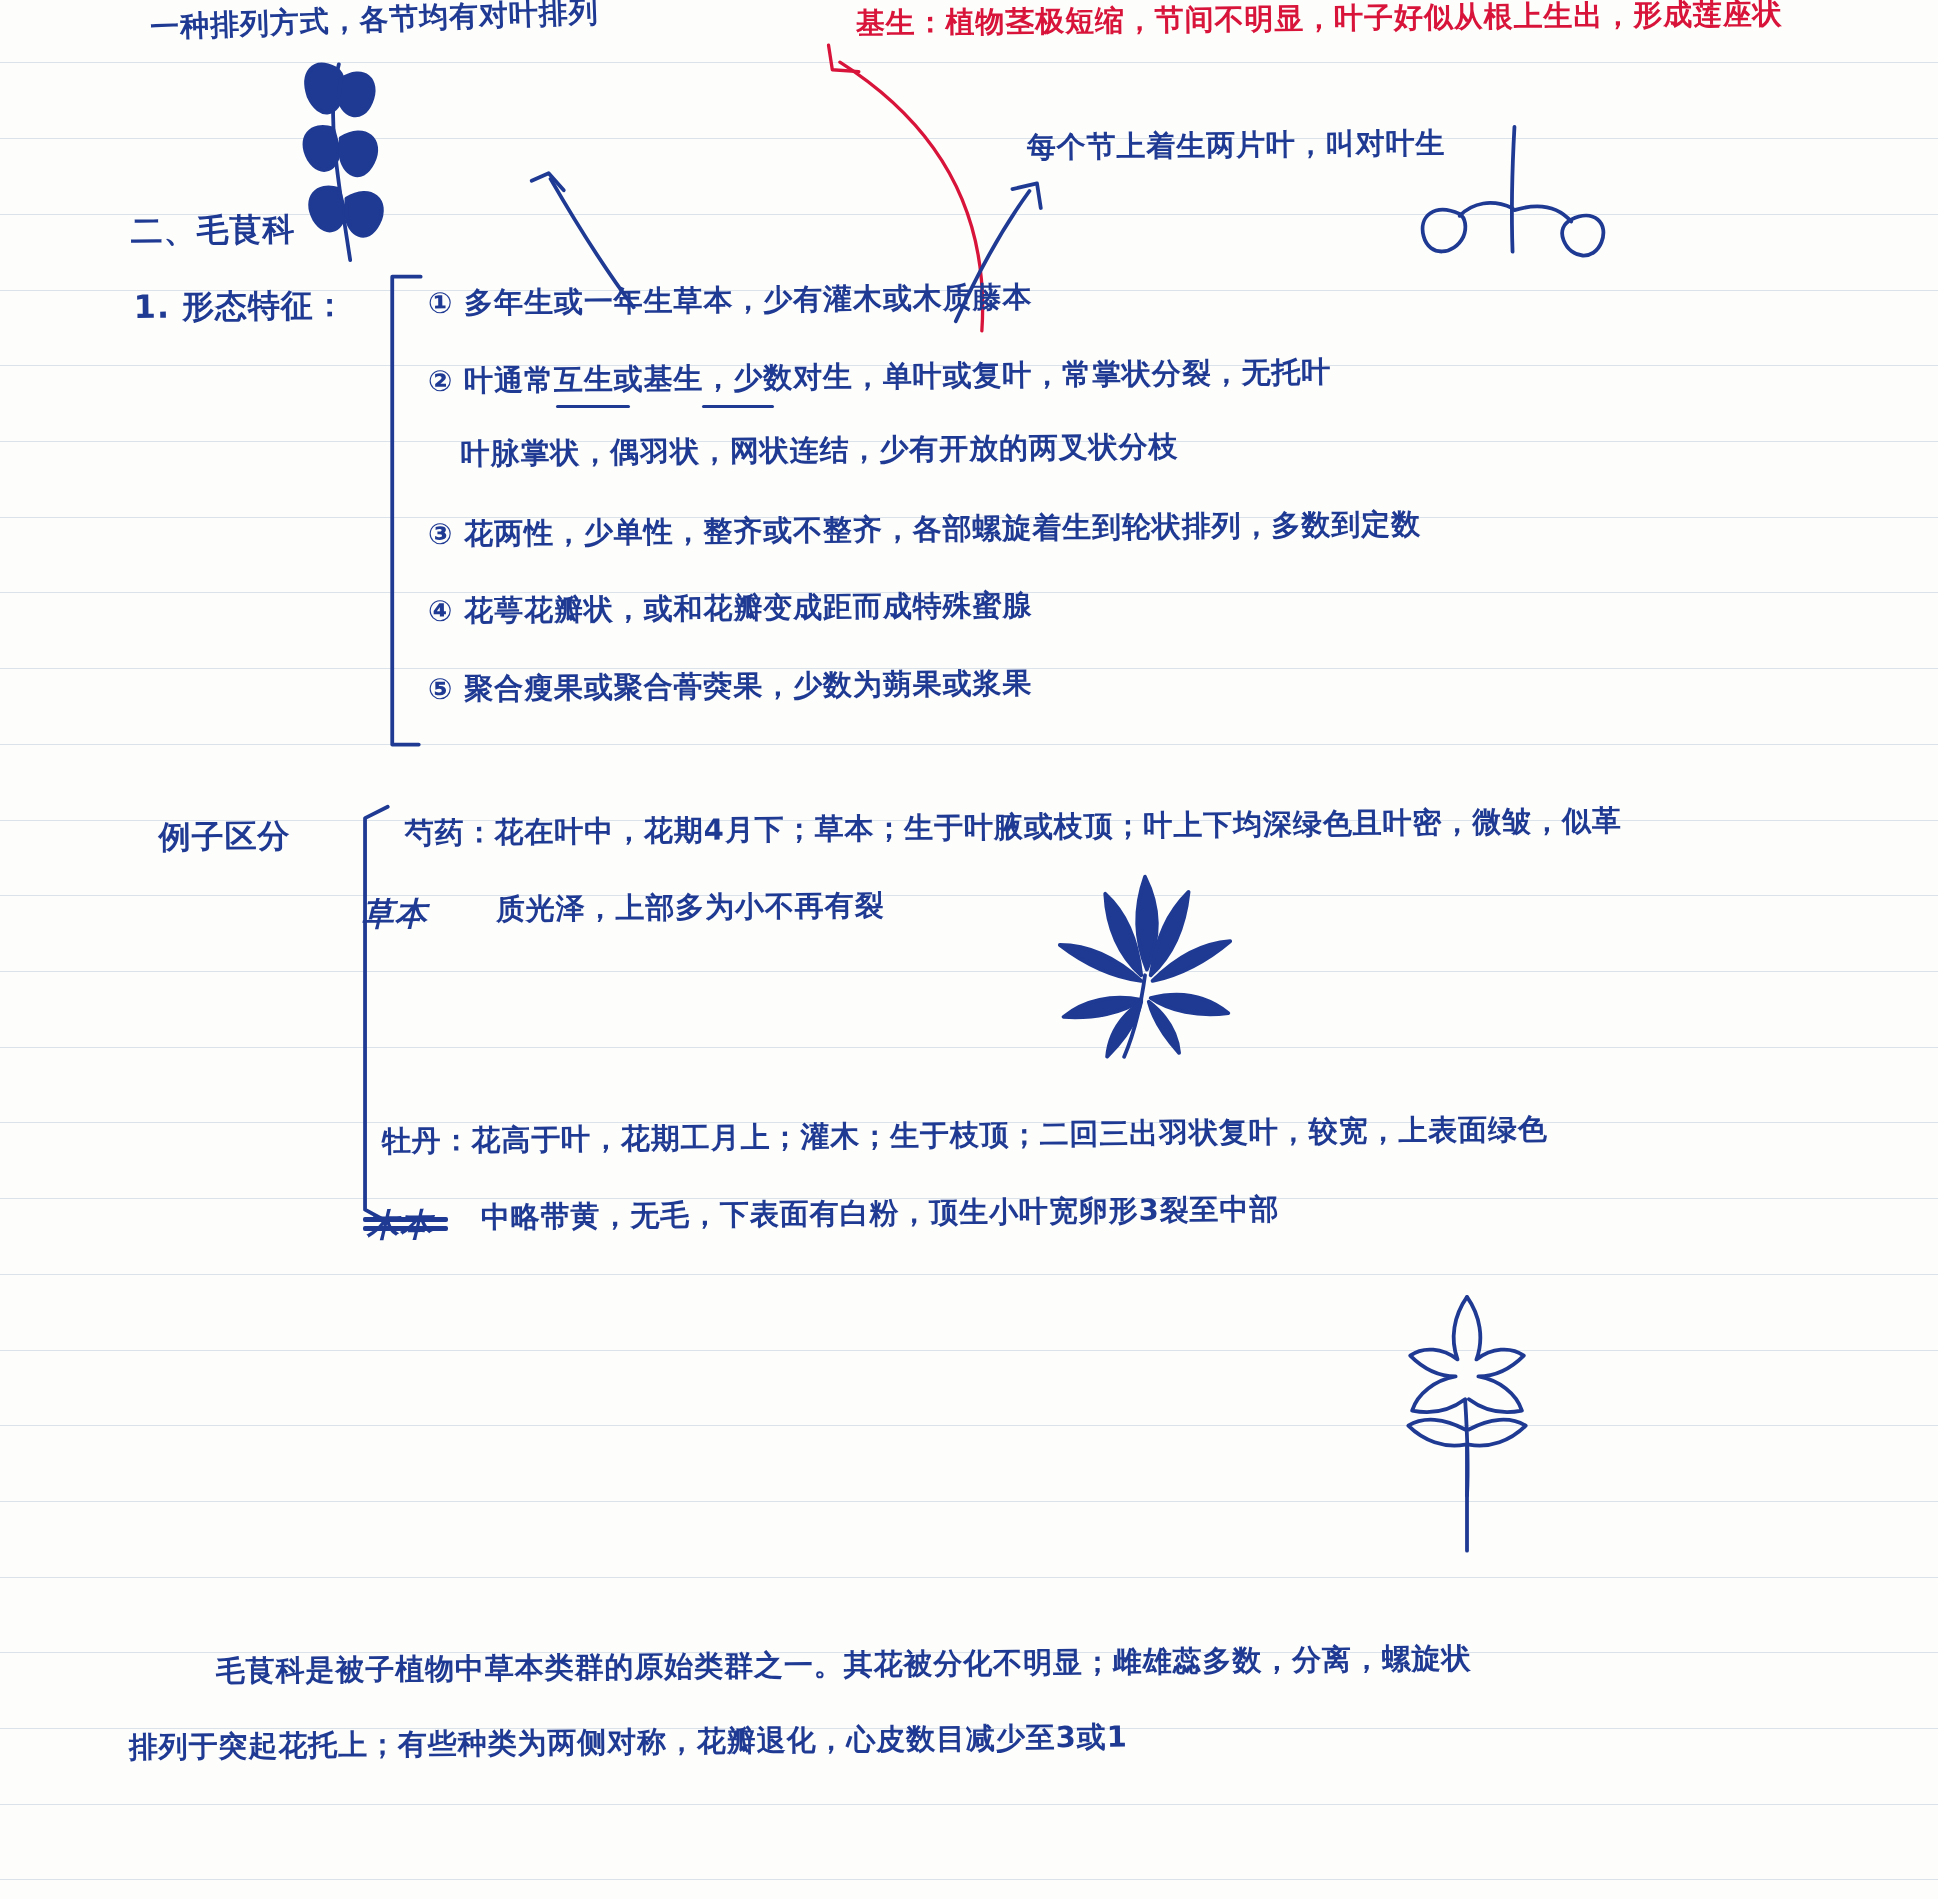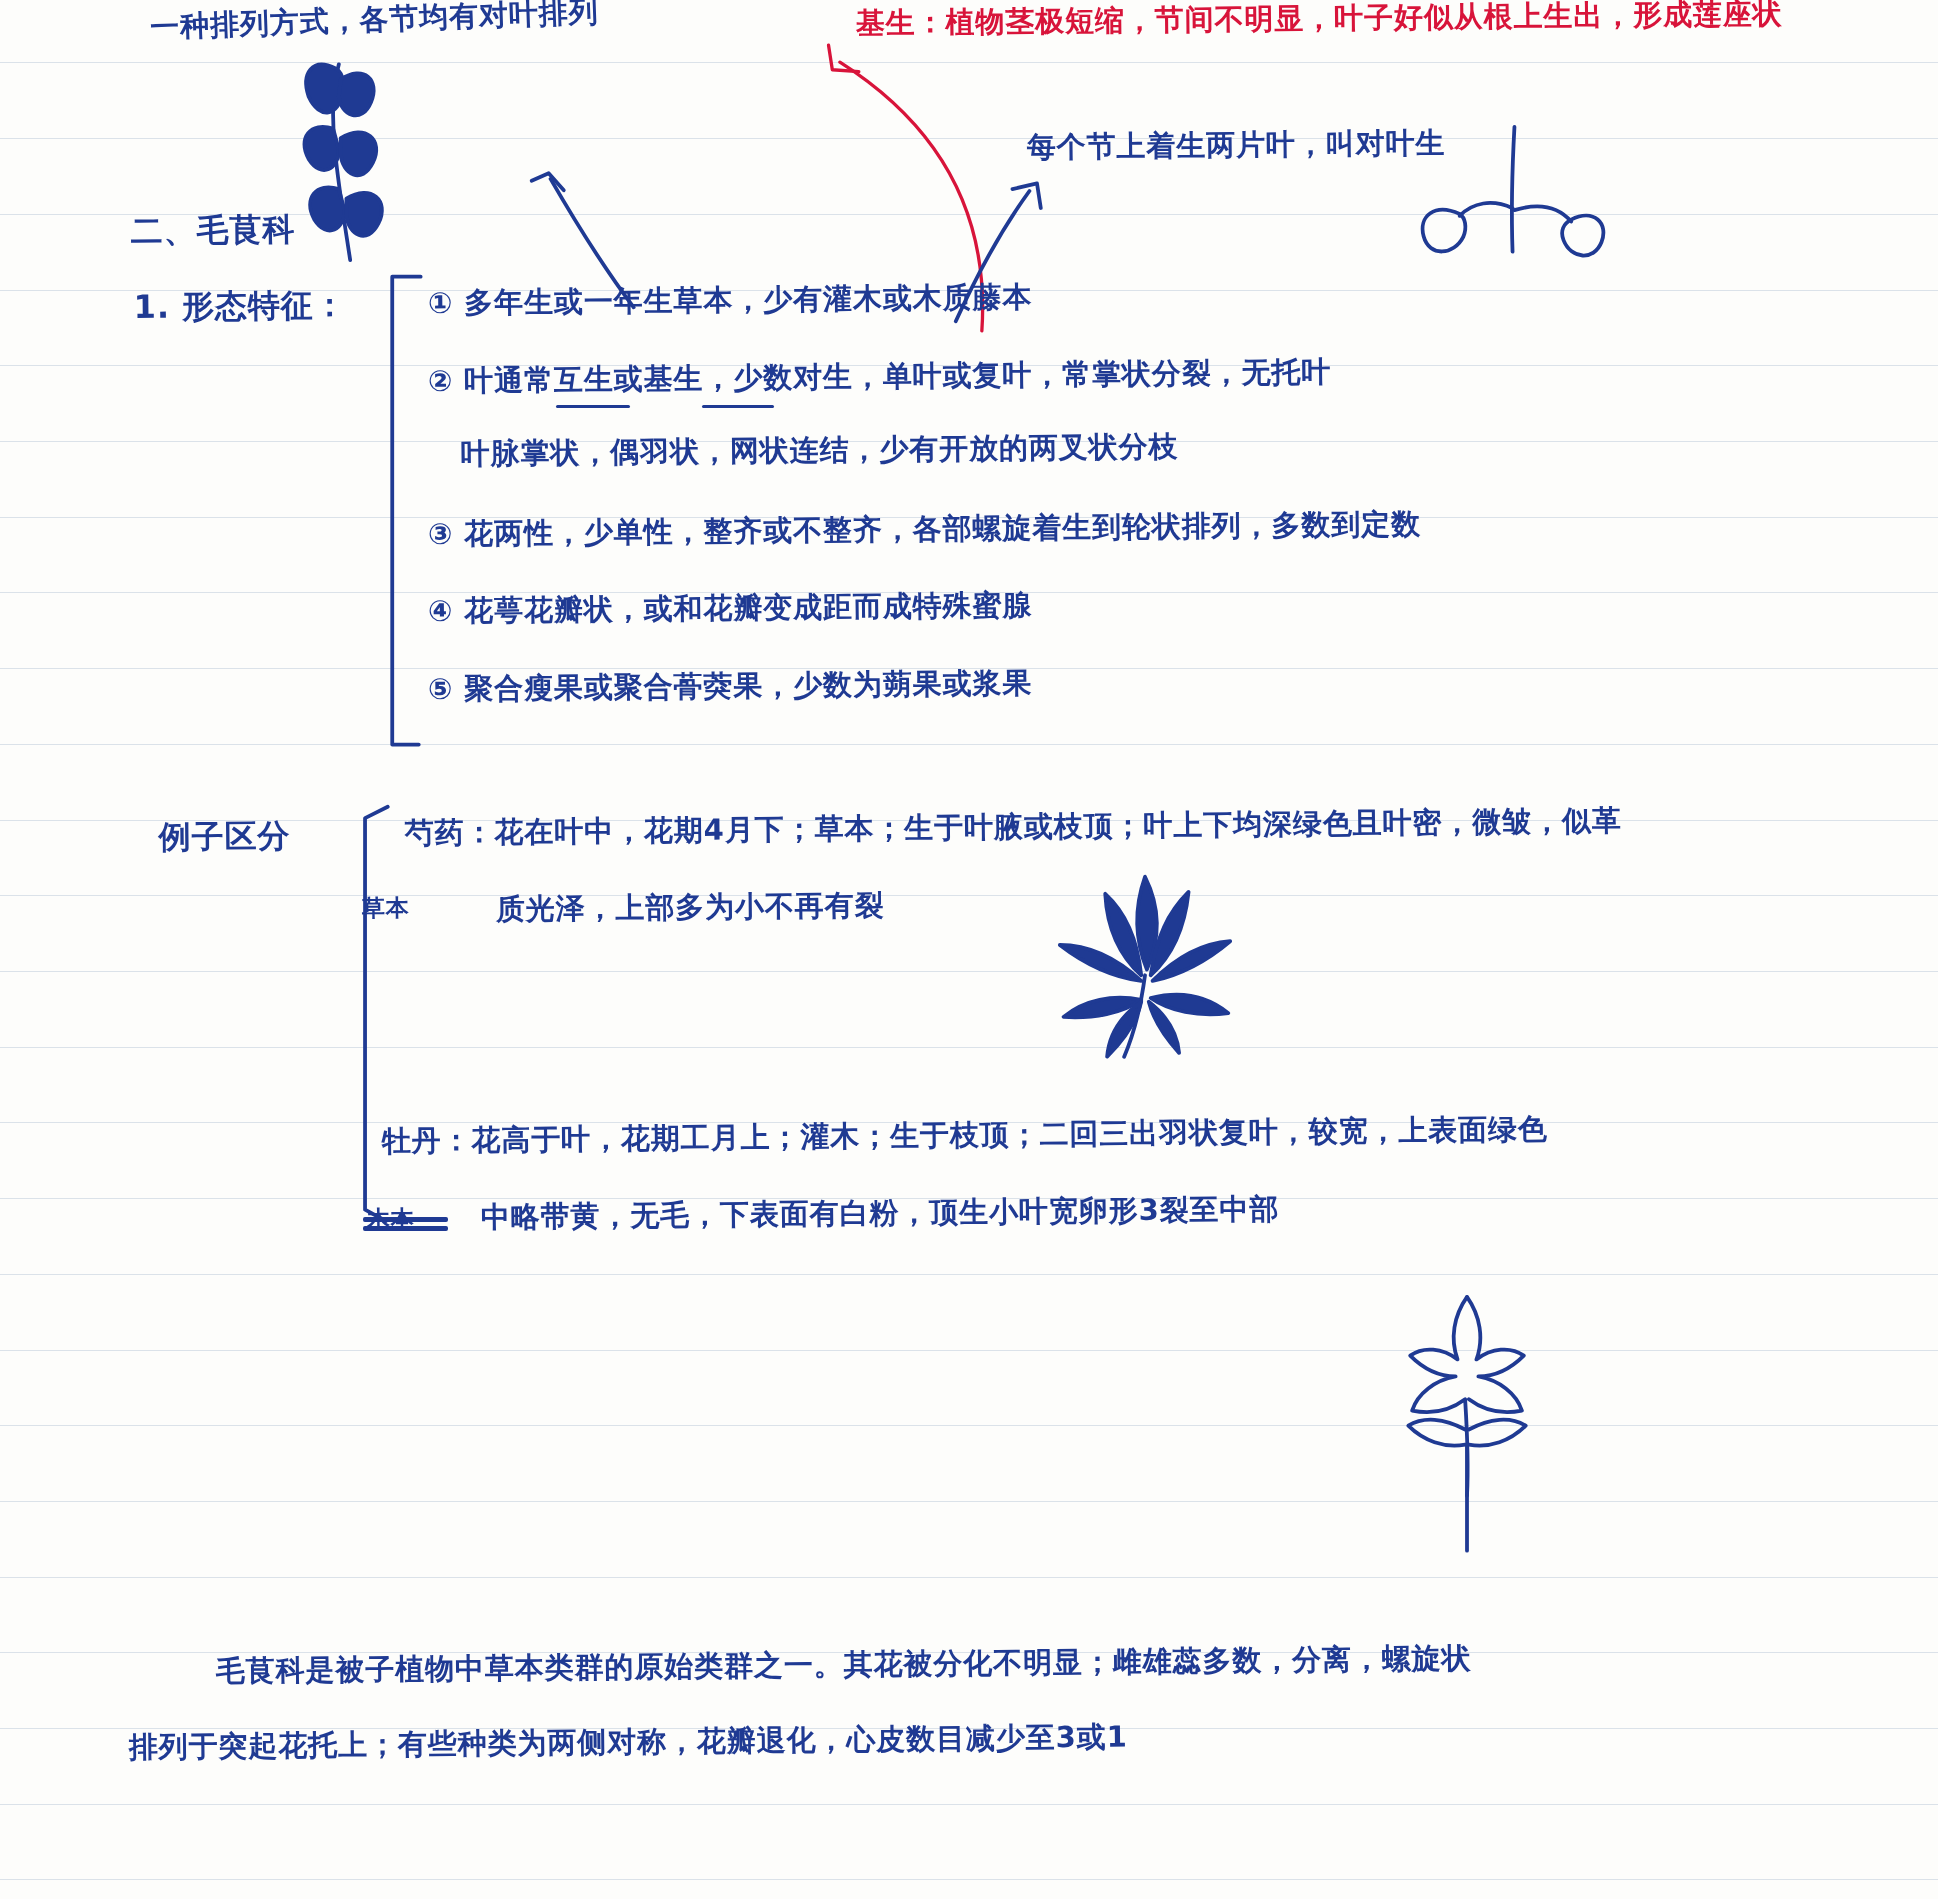--- a/index.html
+++ b/index.html
@@ -35,21 +35,21 @@
   }
   .ink.red {
     color: #d8143a;
   }
   .hand {
     
     transform-origin: left bottom;
   }
   .sz-lg { font-size: 32px; }
   .sz-md { font-size: 29px; }
-  .sz-sm { font-size: 23px; }
+  .sz-sm { font-size: 32px; font-style: italic; }
   .slant2 { transform: rotate(-2deg); }
   .slant3 { transform: rotate(-0.6deg); }
 
   svg.deco {
     position: absolute;
     overflow: visible;
   }
   svg.deco path, svg.deco line, svg.deco polyline {
     fill: none;
     stroke: #1f3a93;

